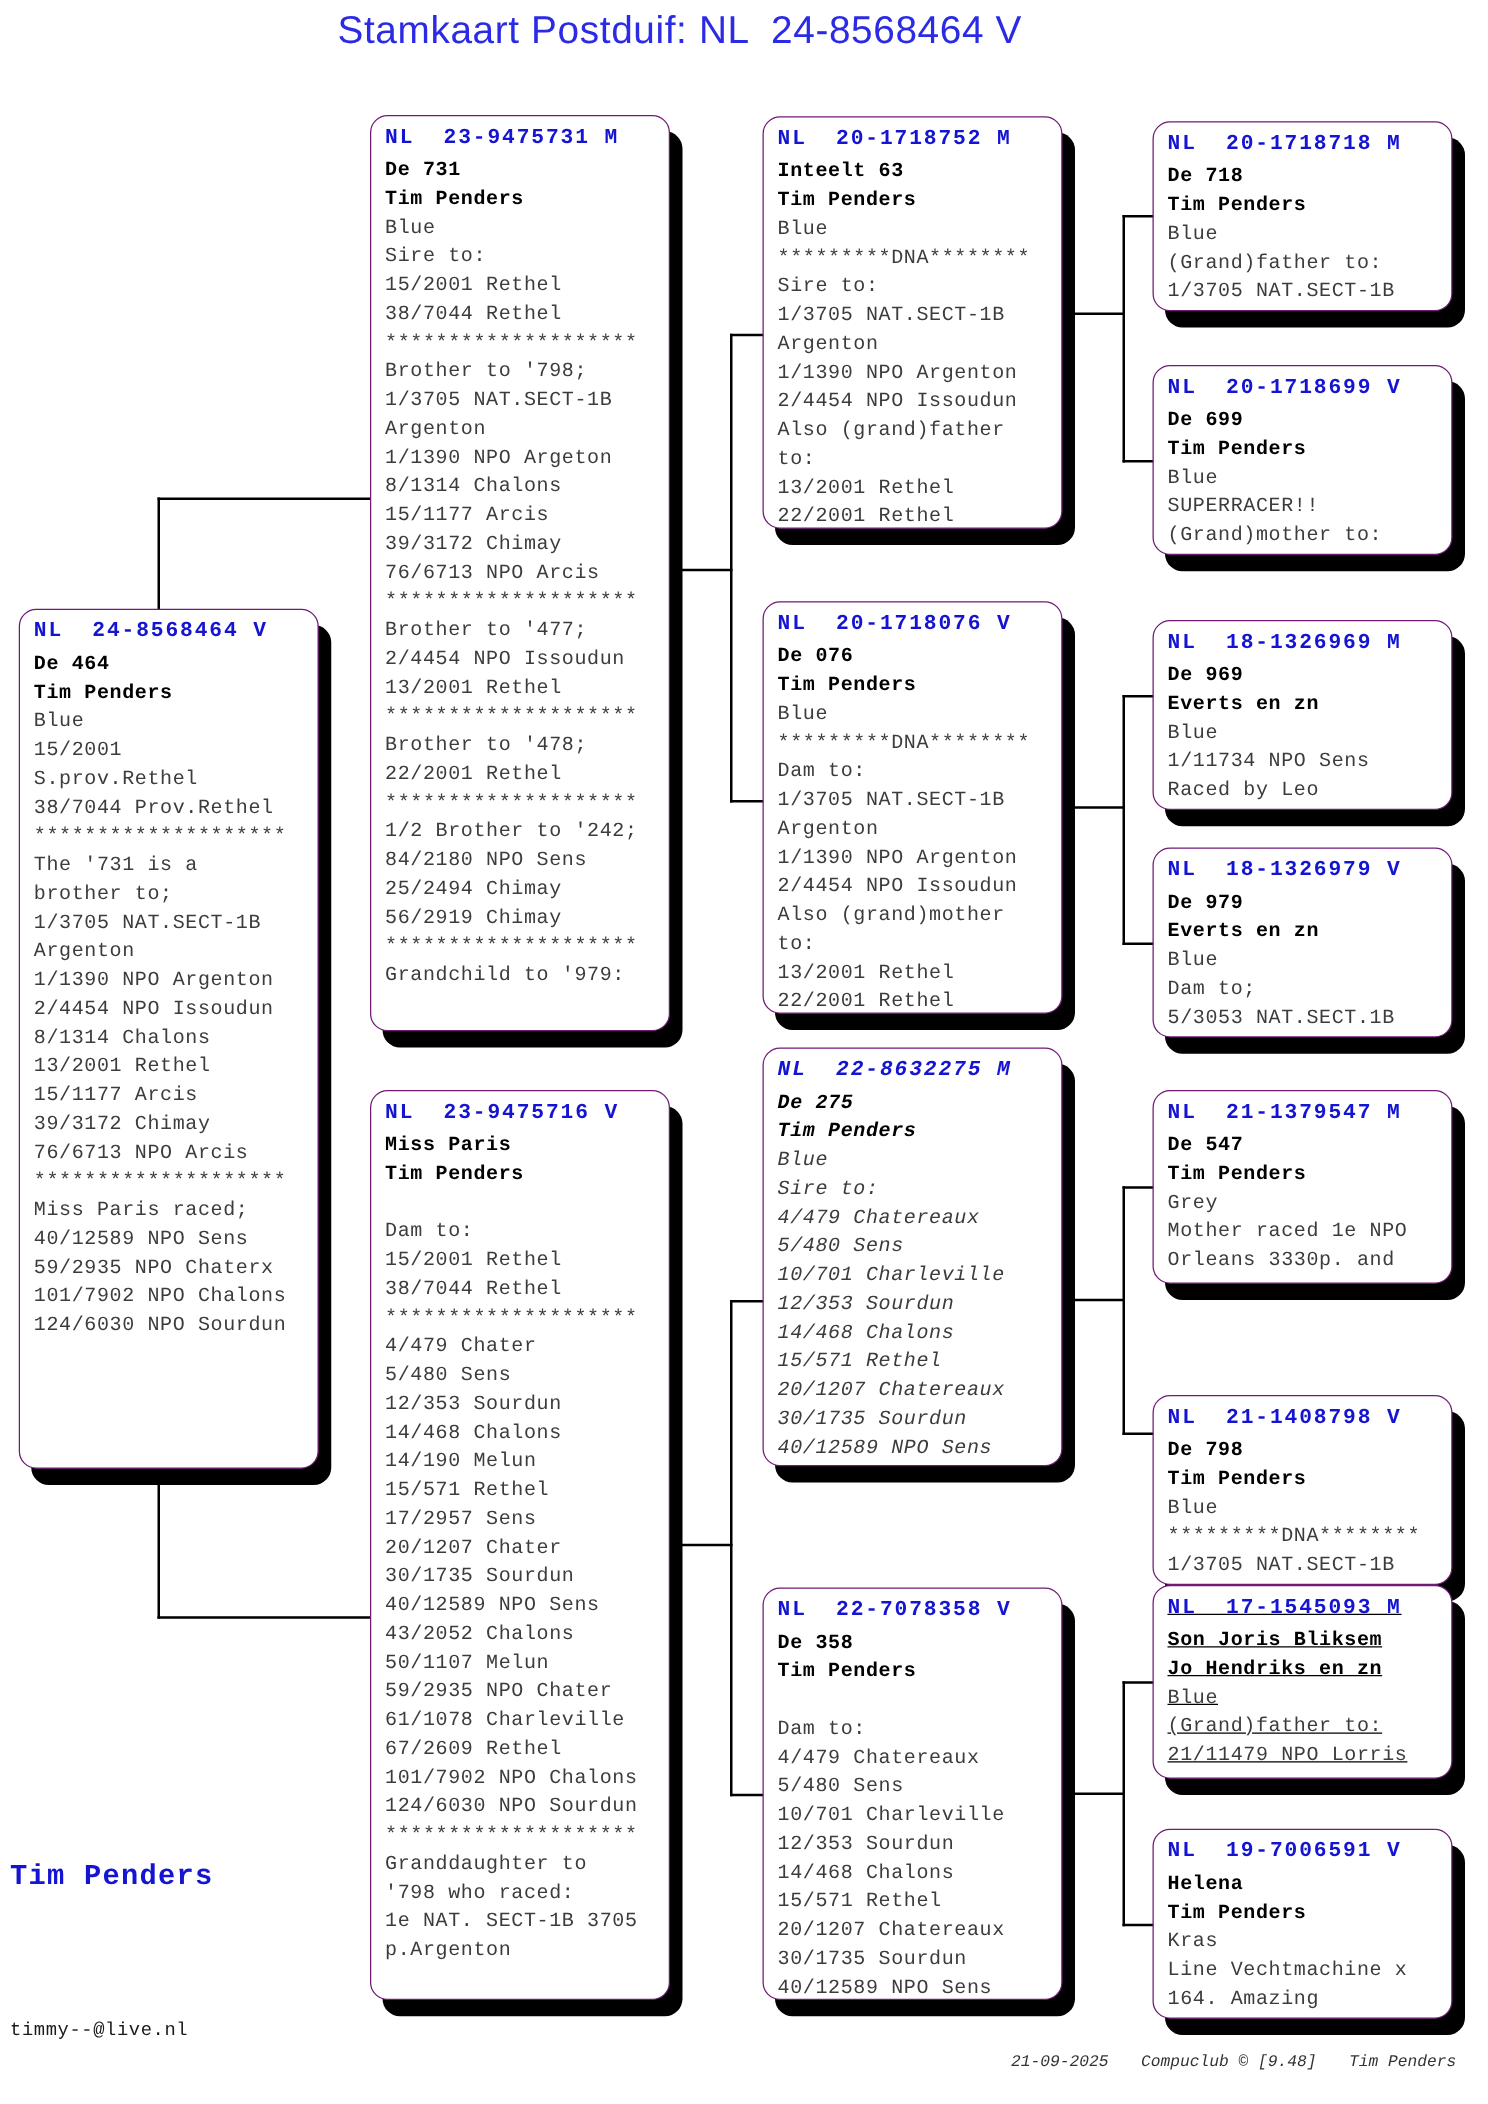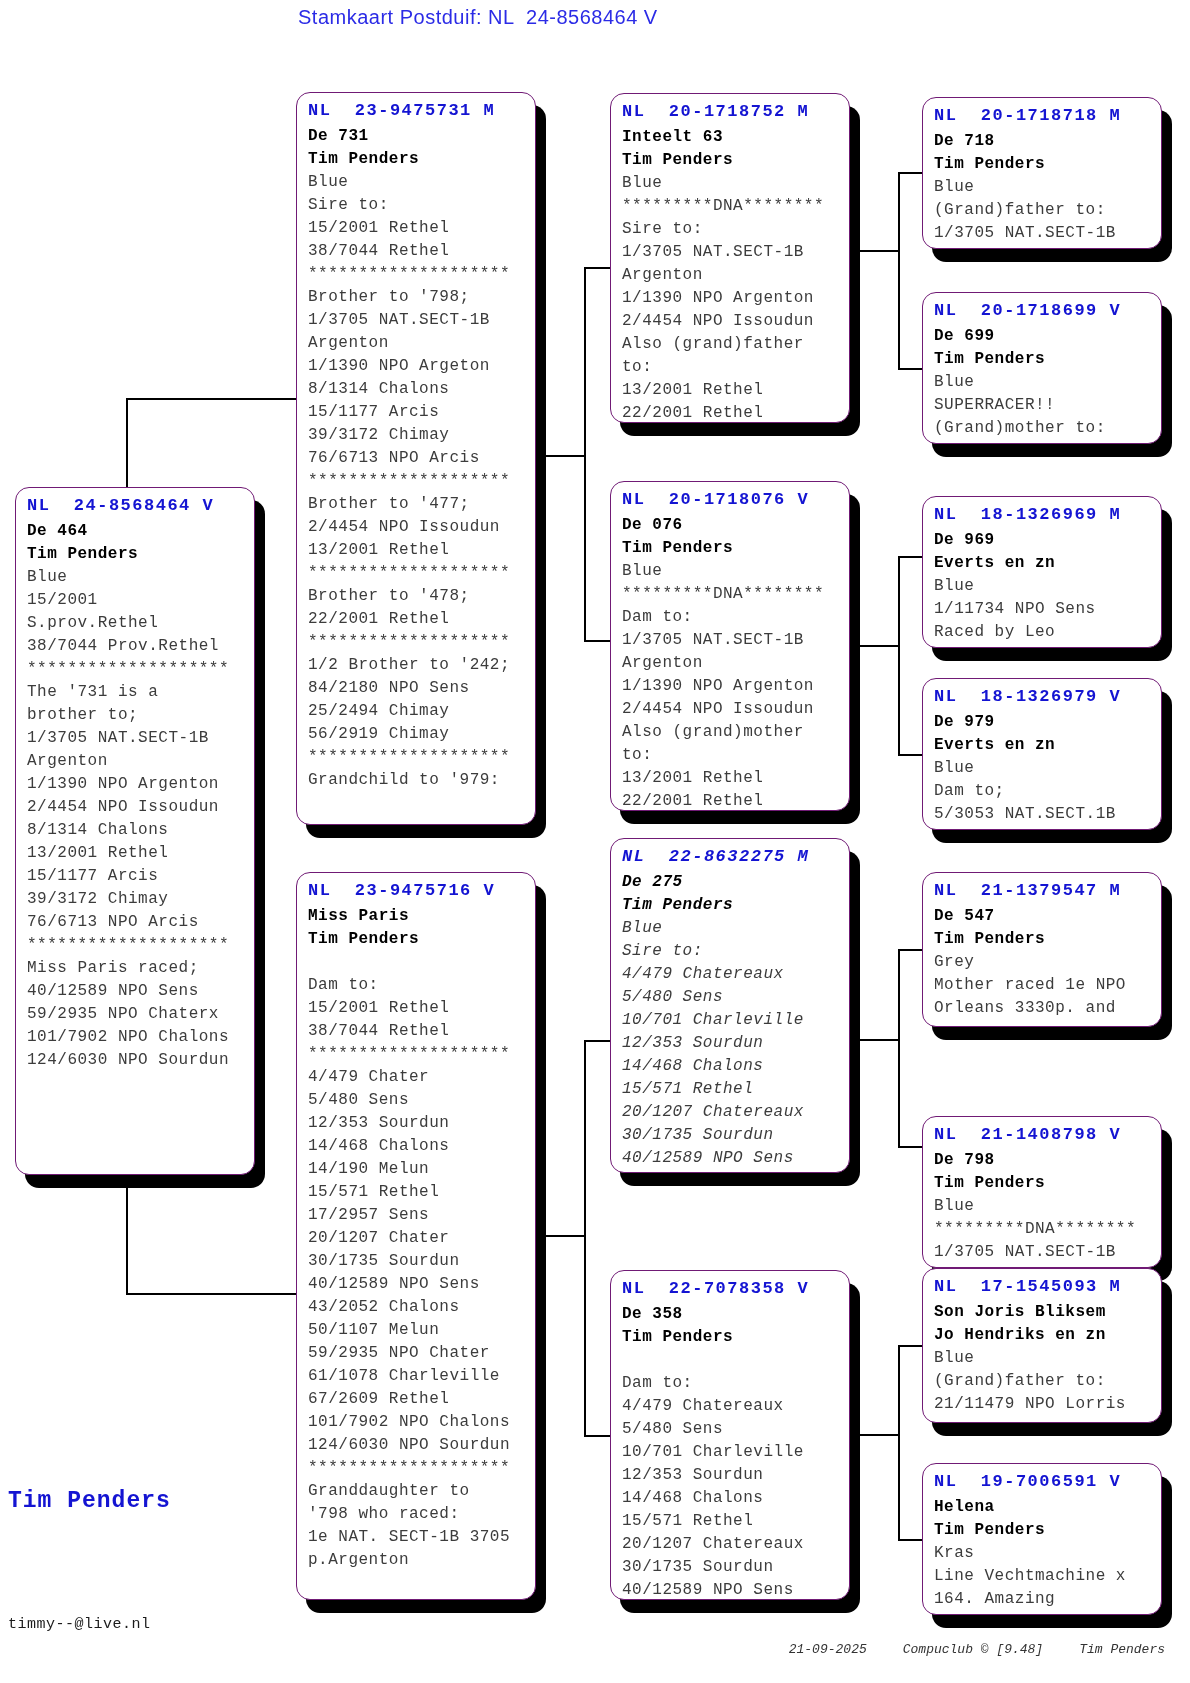--- a/index.html
+++ b/index.html
@@ -8,23 +8,23 @@
     --body-text:#3c3c3c;
     --logo-bg:#0b0b10;
   }
   html,body{margin:0;padding:0;background:#fff;}
   #page{
     position:relative;width:1190px;height:1683px;background:#fff;
     font-family:"Liberation Mono","DejaVu Sans Mono",monospace;
     overflow:hidden;
   }
   .title{
-    position:absolute;left:298px;top:6px;
+    position:absolute;left:270px;top:6px;
     font-family:"Liberation Sans","DejaVu Sans",sans-serif;
-    font-size:20px;font-weight:500;color:var(--title-blue);
+    font-size:31px;font-weight:500;color:var(--title-blue);
     white-space:pre;letter-spacing:0.5px;
   }
   .logo{
     position:absolute;left:14px;top:24px;width:206px;height:212px;
     background:var(--logo-bg);border-radius:6px;
     display:flex;flex-direction:column;align-items:center;justify-content:flex-start;
   }
   .logo svg{margin-top:14px;width:118px;height:110px;}
   .logo .brand{
     font-family:"Liberation Sans","DejaVu Sans",sans-serif;
@@ -56,21 +56,21 @@
   }
   .email{
     position:absolute;left:8px;top:1616px;
     font-size:15px;color:#1b1b1b;letter-spacing:0.5px;white-space:pre;
   }
   .footer{
     position:absolute;right:25px;top:1642px;
     font-family:"Liberation Mono","DejaVu Sans Mono",monospace;
     font-style:italic;font-size:13px;color:#333;white-space:pre;
   }
-  .footer span{margin-left:36px;}
+  .footer span{margin-left:26px;}
   .footer span:first-child{margin-left:0;}
 </style>
 </head>
 <body>
 
 <div id="page">
 
   <div class="title">Stamkaart Postduif: NL  24-8568464 V</div>
 
 
@@ -271,21 +271,21 @@
         <div class="bline">Orleans 3330p. and</div>
       </div>
       <div class="pbox" style="left: 922px; top: 1070px; width: 240px; height: 152px; margin-top: 46px;">
         <div class="ring">NL  21-1408798 V</div>
         <div class="bline bold">De 798</div>
         <div class="bline bold">Tim Penders</div>
         <div class="bline">Blue</div>
         <div class="bline">*********DNA********</div>
         <div class="bline">1/3705 NAT.SECT-1B</div>
       </div>
-      <div class="pbox" style="left: 922px; top: 1268px; width: 240px; height: 155px;">
+      <div class="pbox" style="left: 922px; top: 1268px; width: 240px; height: 155px; text-decoration: underline;">
         <div class="ring">NL  17-1545093 M</div>
         <div class="bline bold">Son Joris Bliksem</div>
         <div class="bline bold">Jo Hendriks en zn</div>
         <div class="bline">Blue</div>
         <div class="bline">(Grand)father to:</div>
         <div class="bline">21/11479 NPO Lorris</div>
       </div>
       <div class="pbox" style="left: 922px; top: 1463px; width: 240px; height: 152px;">
         <div class="ring">NL  19-7006591 V</div>
         <div class="bline bold">Helena</div>

